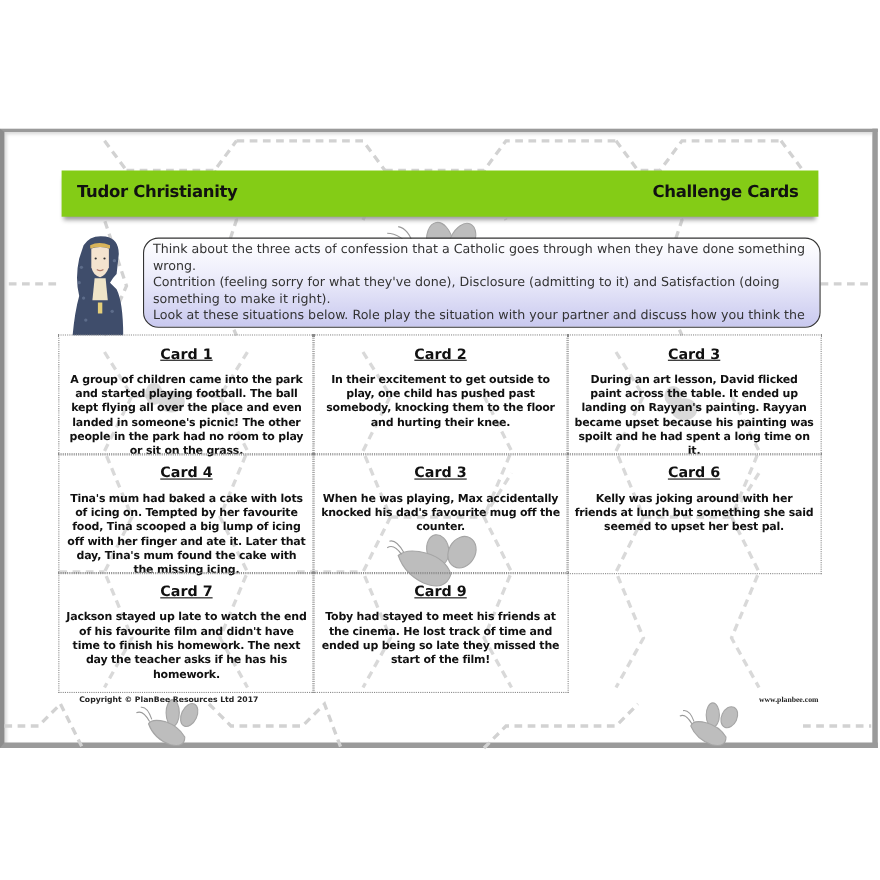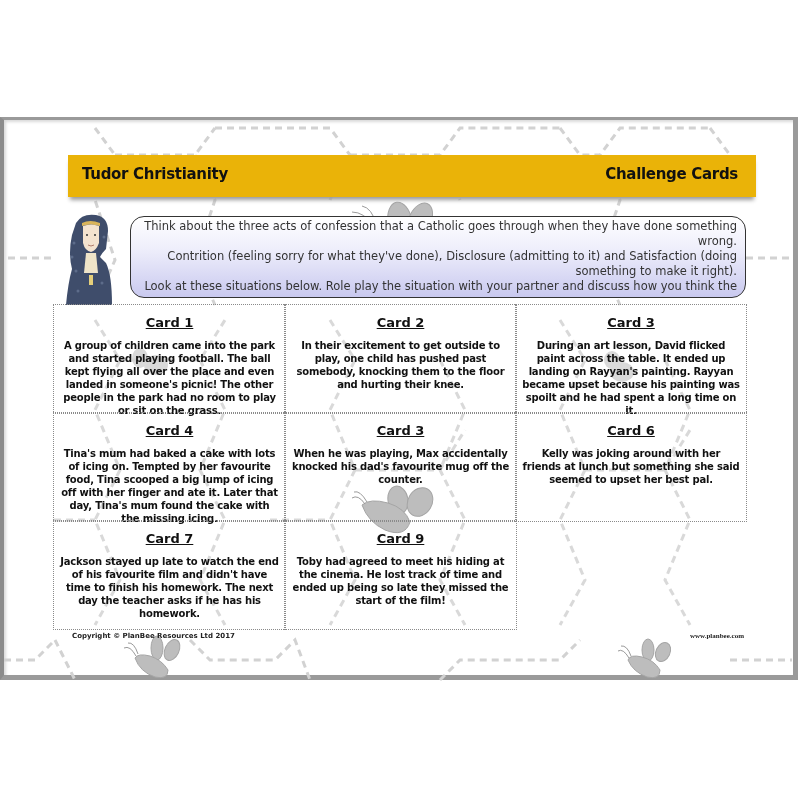--- a/index.html
+++ b/index.html
@@ -7,33 +7,33 @@
          font-family: "DejaVu Sans", sans-serif; }
 
   .frame { position: absolute; left: 0; top: 117px; width: 798px; height: 563px;
            background: #ffffff; box-sizing: border-box;
            border-top: 3px solid #9a9a9a; border-left: 4px solid #8c8c8c;
            border-right: 5px solid #9a9a9a; border-bottom: 5px solid #9a9a9a;
            box-shadow: inset 2px 2px 3px rgba(0,0,0,0.15); }
 
   svg.bg { position: absolute; left: 0; top: 0; }
 
-  .header { position: absolute; left: 68px; top: 155px; width: 688px; height: 42px;
-            background: #eab308; box-shadow: 0 5px 4px -2px #9c9c9c; }
+  .header { position: absolute; left: 56px; top: 155px; width: 688px; height: 42px;
+            background: #84cc16; box-shadow: 0 5px 4px -2px #9c9c9c; }
   .header .title { position: absolute; left: 14px; top: 10px; font-size: 15px; font-weight: bold;
                    font-family: "DejaVu Sans", sans-serif; color: #111; letter-spacing: -0.3px; }
   .header .subtitle { position: absolute; right: 18px; top: 10px; font-size: 15px; font-weight: bold;
                       font-family: "DejaVu Sans", sans-serif; color: #111; letter-spacing: -0.3px; }
 
   .figure { position: absolute; left: 62px; top: 213px; width: 58px; height: 92px; }
 
   .instr { position: absolute; left: 130px; top: 216px; width: 616px; height: 82px;
            box-sizing: border-box; border: 1.5px solid #333; border-radius: 14px;
            background: linear-gradient(to bottom, #ffffff 0%, #eeeefb 40%, #c9c9ef 100%);
-           text-align: right; font-family: "DejaVu Sans", sans-serif;
+           text-align: left; font-family: "DejaVu Sans", sans-serif;
            font-size: 11.5px; line-height: 15px; color: #333; padding: 2px 8px 0 8px; overflow: hidden; }
 
   .grid { position: absolute; left: 54px; top: 305px; width: 692px; height: 324px;
           display: grid; grid-template-columns: 231px 231px 230px; grid-template-rows: 108px 108px 108px; }
   .card { box-sizing: border-box; border: 1.5px dotted #8a8a8a; margin: -0.75px;
           text-align: center; padding: 10px 6px 0 6px; position: relative; }
   .card .ctitle { font-size: 13px; font-weight: bold; text-decoration: underline; color: #111; margin-bottom: 9px; }
   .card .ctext { font-size: 10px; line-height: 13px; font-weight: bold; color: #111; letter-spacing: -0.2px; }
 
   .footer-left { position: absolute; left: 56px; top: 632px; font-size: 7px; font-weight: bold; color: #222; margin-left: 16px; }
@@ -170,18 +170,18 @@
   <div class="card">
     <div class="ctitle">Card 6</div>
     <div class="ctext">Kelly was joking around with her friends at lunch but something she said seemed to upset her best pal.</div>
   </div>
   <div class="card">
     <div class="ctitle">Card 7</div>
     <div class="ctext">Jackson stayed up late to watch the end of his favourite film and didn't have time to finish his homework.  The next day the teacher asks if he has his homework.</div>
   </div>
   <div class="card">
     <div class="ctitle">Card 9</div>
-    <div class="ctext">Toby had agreed to meet his hiding at the cinema. He lost track of time and ended up being so late they missed the start of the film!</div>
+    <div class="ctext">Toby had stayed to meet his friends at the cinema. He lost track of time and ended up being so late they missed the start of the film!</div>
   </div>
 </div>
 
 <div class="footer-left">Copyright © PlanBee Resources Ltd 2017</div>
 <div class="footer-right">www.planbee.com</div>
 
 </body></html>

